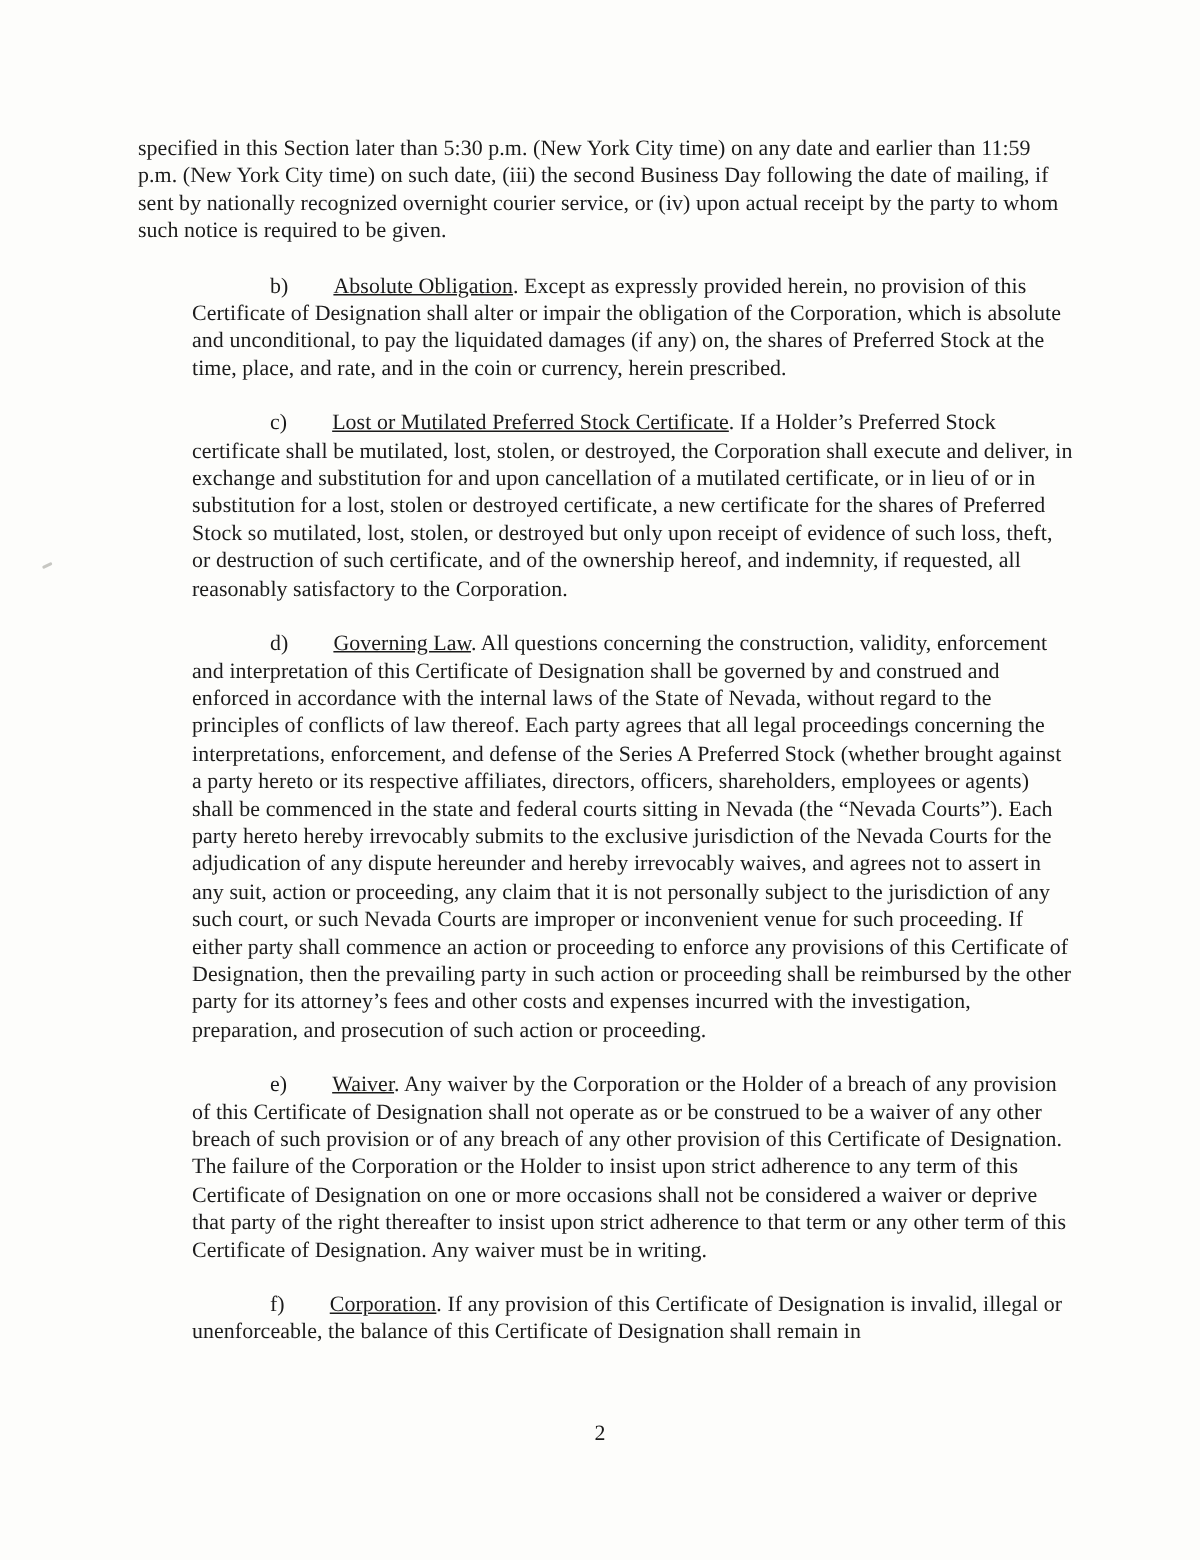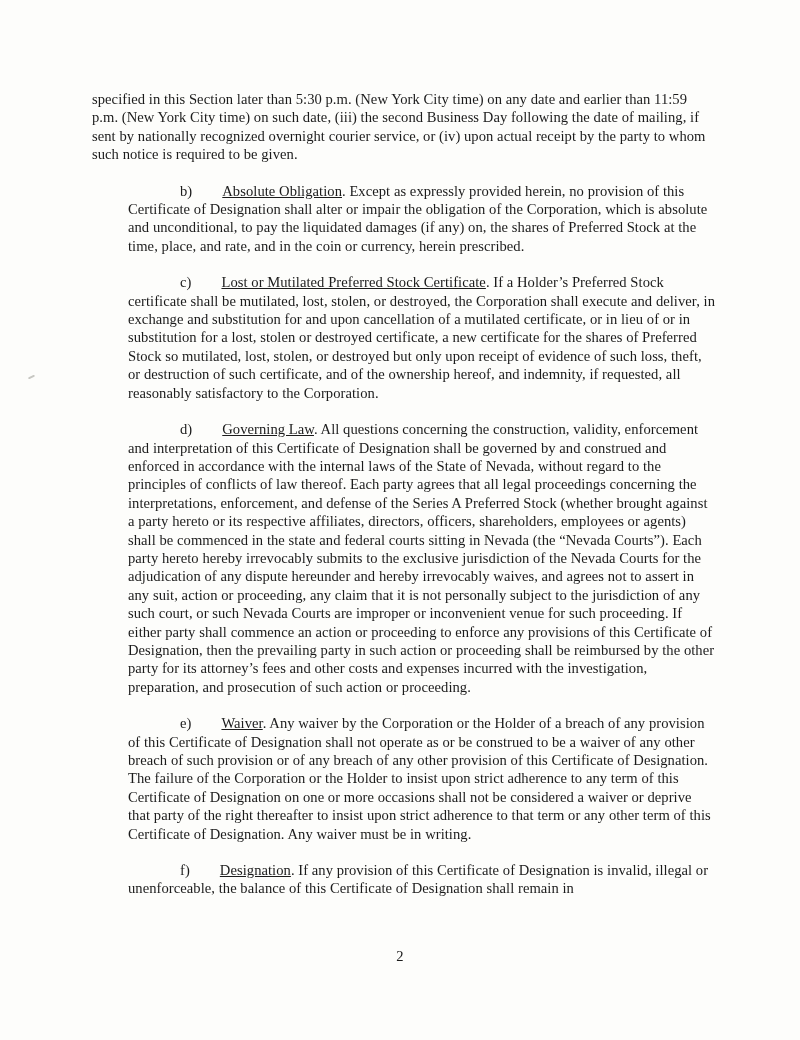--- a/index.html
+++ b/index.html
@@ -77,19 +77,19 @@
     <p class="para">specified in this Section later than 5:30 p.m. (New York City time) on any date and earlier than 11:59 p.m. (New York City time) on such date, (iii) the second Business Day following the date of mailing, if sent by nationally recognized overnight courier service, or (iv) upon actual receipt by the party to whom such notice is required to be given.</p>
 
     <p class="para indent"><span class="sec-label">b)</span><span class="sec-heading">Absolute Obligation</span><span class="sec-body">.  Except as expressly provided herein, no provision of this Certificate of Designation shall alter or impair the obligation of the Corporation, which is absolute and unconditional, to pay the liquidated damages (if any) on, the shares of Preferred Stock at the time, place, and rate, and in the coin or currency, herein prescribed.</span></p>
 
     <p class="para indent"><span class="sec-label">c)</span><span class="sec-heading">Lost or Mutilated Preferred Stock Certificate</span><span class="sec-body">.  If a Holder’s Preferred Stock certificate shall be mutilated, lost, stolen, or destroyed, the Corporation shall execute and deliver, in exchange and substitution for and upon cancellation of a mutilated certificate, or in lieu of or in substitution for a lost, stolen or destroyed certificate, a new certificate for the shares of Preferred Stock so mutilated, lost, stolen, or destroyed but only upon receipt of evidence of such loss, theft, or destruction of such certificate, and of the ownership hereof, and indemnity, if requested, all reasonably satisfactory to the Corporation.</span></p>
 
     <p class="para indent"><span class="sec-label">d)</span><span class="sec-heading">Governing Law</span><span class="sec-body">.  All questions concerning the construction, validity, enforcement and interpretation of this Certificate of Designation shall be governed by and construed and enforced in accordance with the internal laws of the State of Nevada, without regard to the principles of conflicts of law thereof. Each party agrees that all legal proceedings concerning the interpretations, enforcement, and defense of the Series A Preferred Stock (whether brought against a party hereto or its respective affiliates, directors, officers, shareholders, employees or agents) shall be commenced in the state and federal courts sitting in Nevada (the “Nevada Courts”). Each party hereto hereby irrevocably submits to the exclusive jurisdiction of the Nevada Courts for the adjudication of any dispute hereunder and hereby irrevocably waives, and agrees not to assert in any suit, action or proceeding, any claim that it is not personally subject to the jurisdiction of any such court, or such Nevada Courts are improper or inconvenient venue for such proceeding. If either party shall commence an action or proceeding to enforce any provisions of this Certificate of Designation, then the prevailing party in such action or proceeding shall be reimbursed by the other party for its attorney’s fees and other costs and expenses incurred with the investigation, preparation, and prosecution of such action or proceeding.</span></p>
 
     <p class="para indent"><span class="sec-label">e)</span><span class="sec-heading">Waiver</span><span class="sec-body">.  Any waiver by the Corporation or the Holder of a breach of any provision of this Certificate of Designation shall not operate as or be construed to be a waiver of any other breach of such provision or of any breach of any other provision of this Certificate of Designation. The failure of the Corporation or the Holder to insist upon strict adherence to any term of this Certificate of Designation on one or more occasions shall not be considered a waiver or deprive that party of the right thereafter to insist upon strict adherence to that term or any other term of this Certificate of Designation. Any waiver must be in writing.</span></p>
 
-    <p class="para indent"><span class="sec-label">f)</span><span class="sec-heading">Designation</span><span class="sec-body">.  If any provision of this Certificate of Designation is invalid, illegal or unenforceable, the balance of this Certificate of Designation shall remain in</span></p>
+    <p class="para indent"><span class="sec-label">f)</span><span class="sec-heading">Corporation</span><span class="sec-body">.  If any provision of this Certificate of Designation is invalid, illegal or unenforceable, the balance of this Certificate of Designation shall remain in</span></p>
 
   </div>
 
   <div class="page-number">2</div>
 
 </div>
 
 </body></html>

